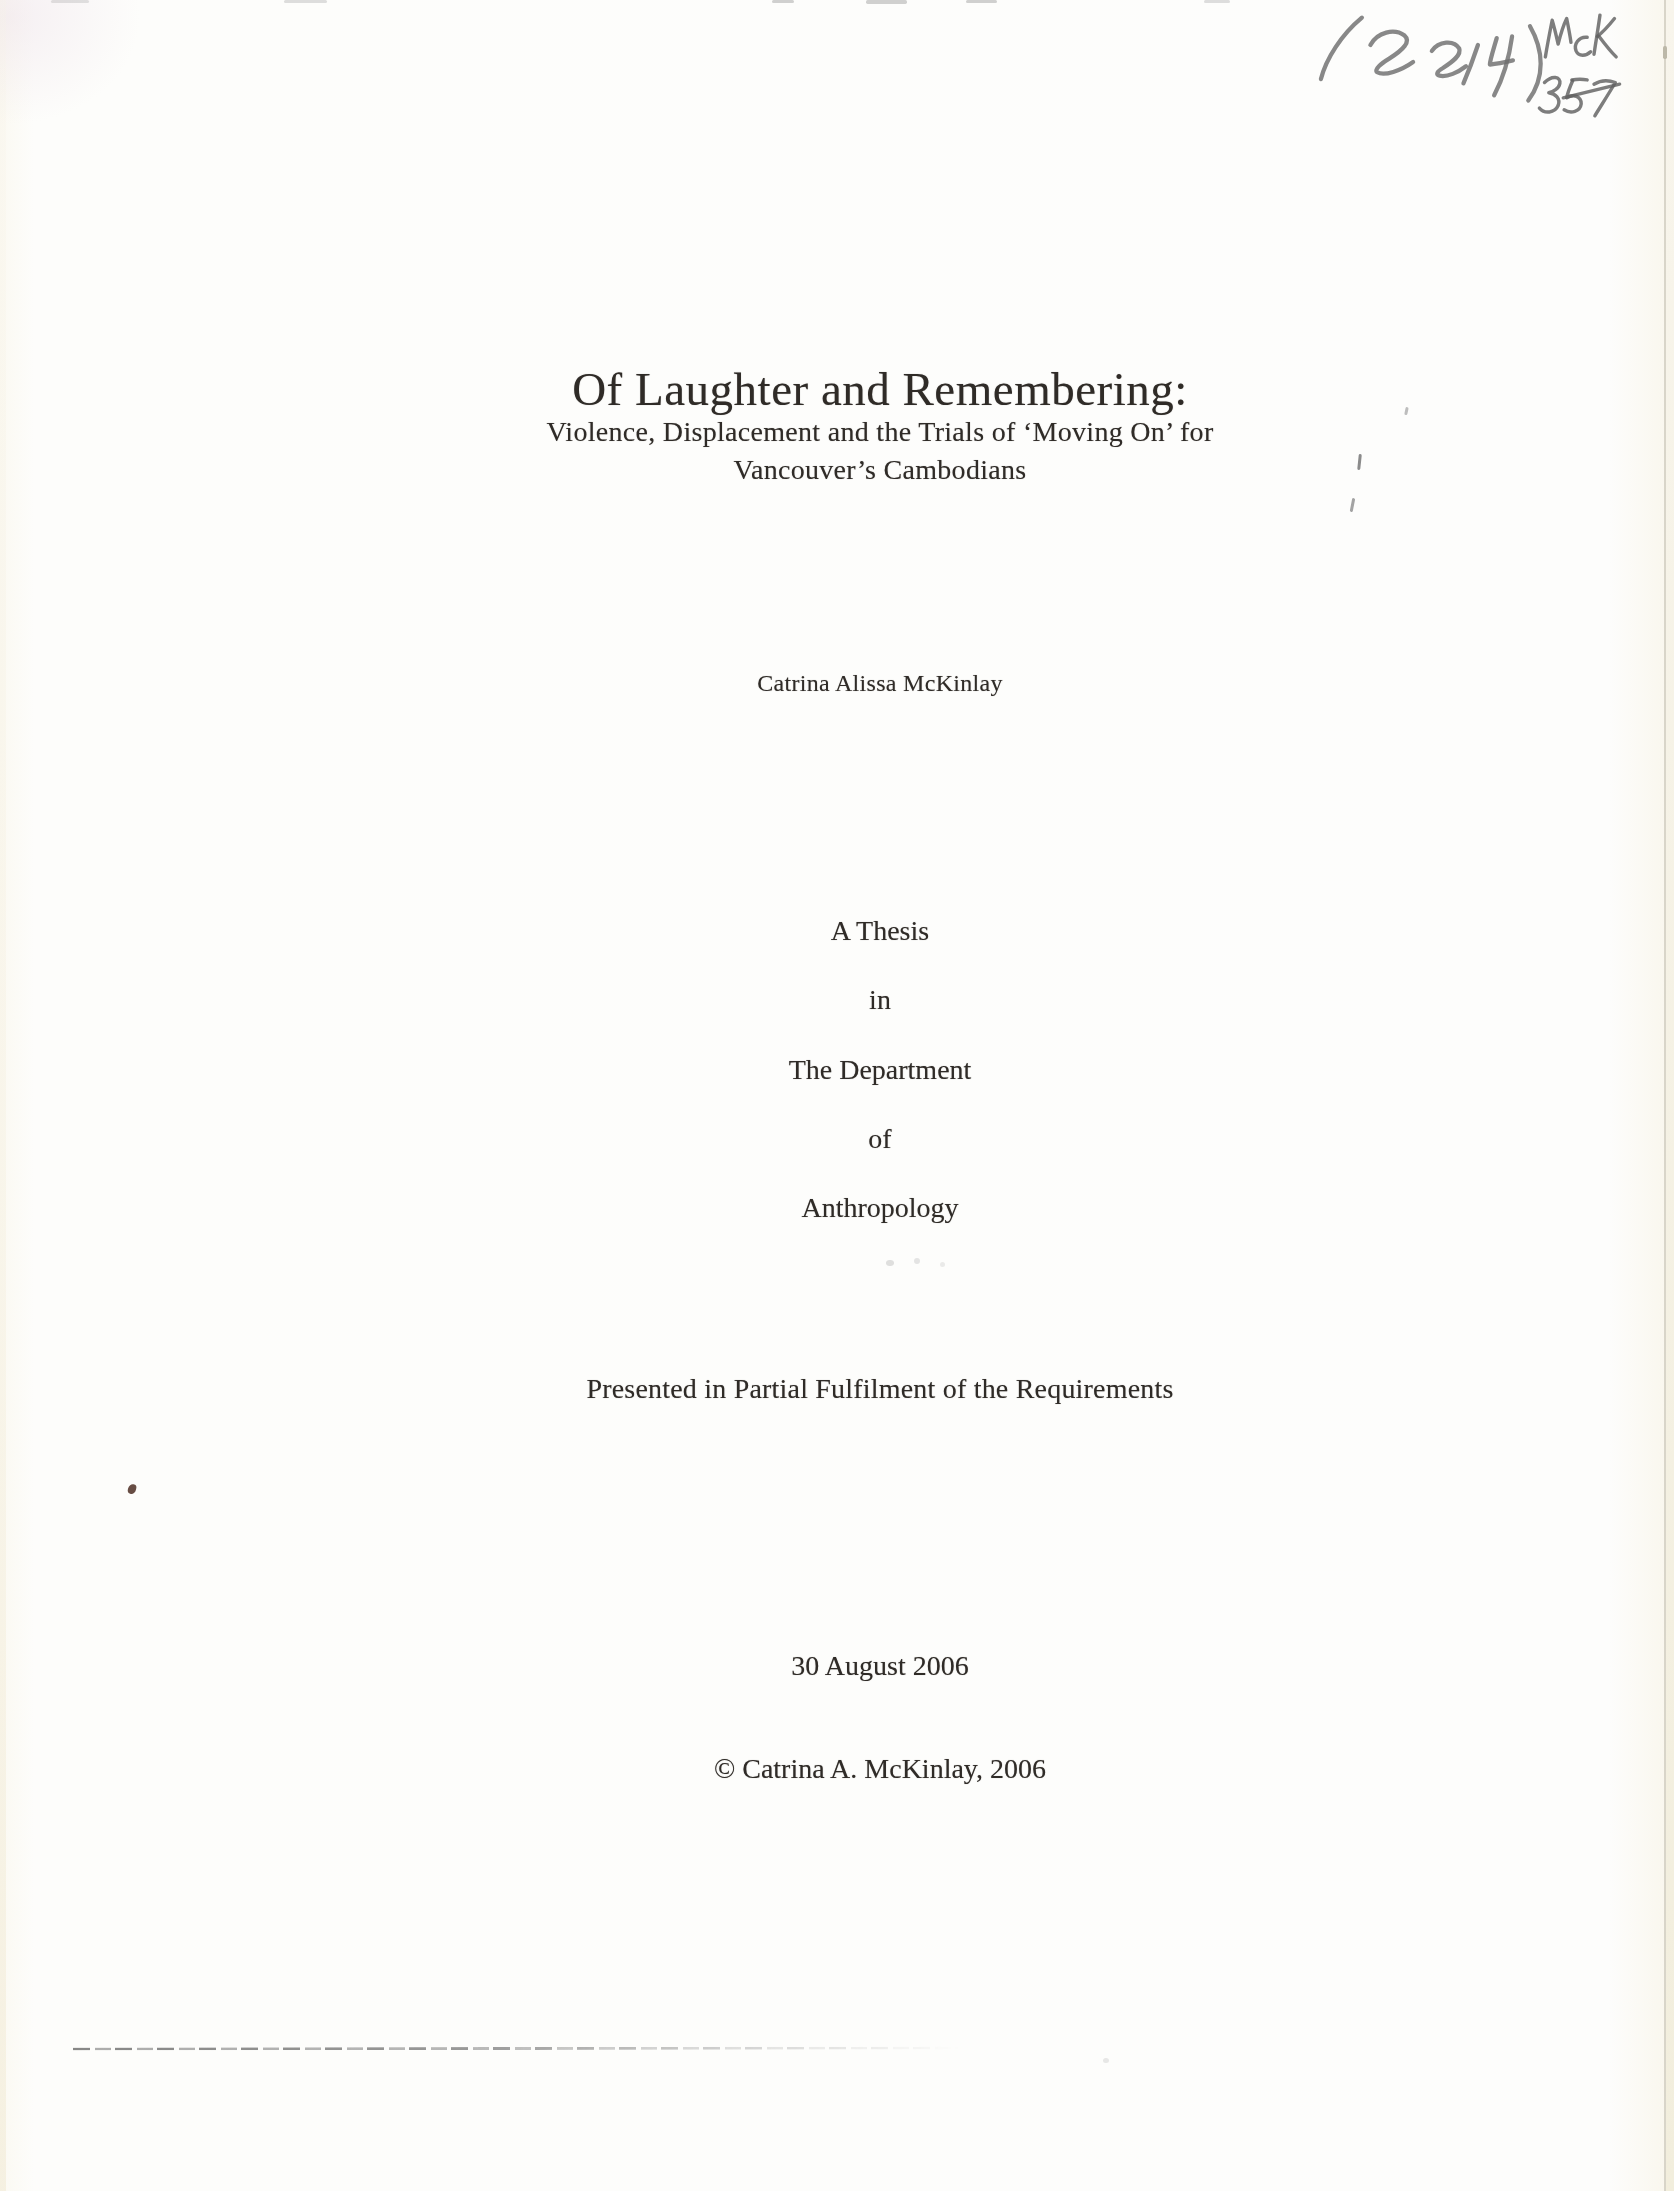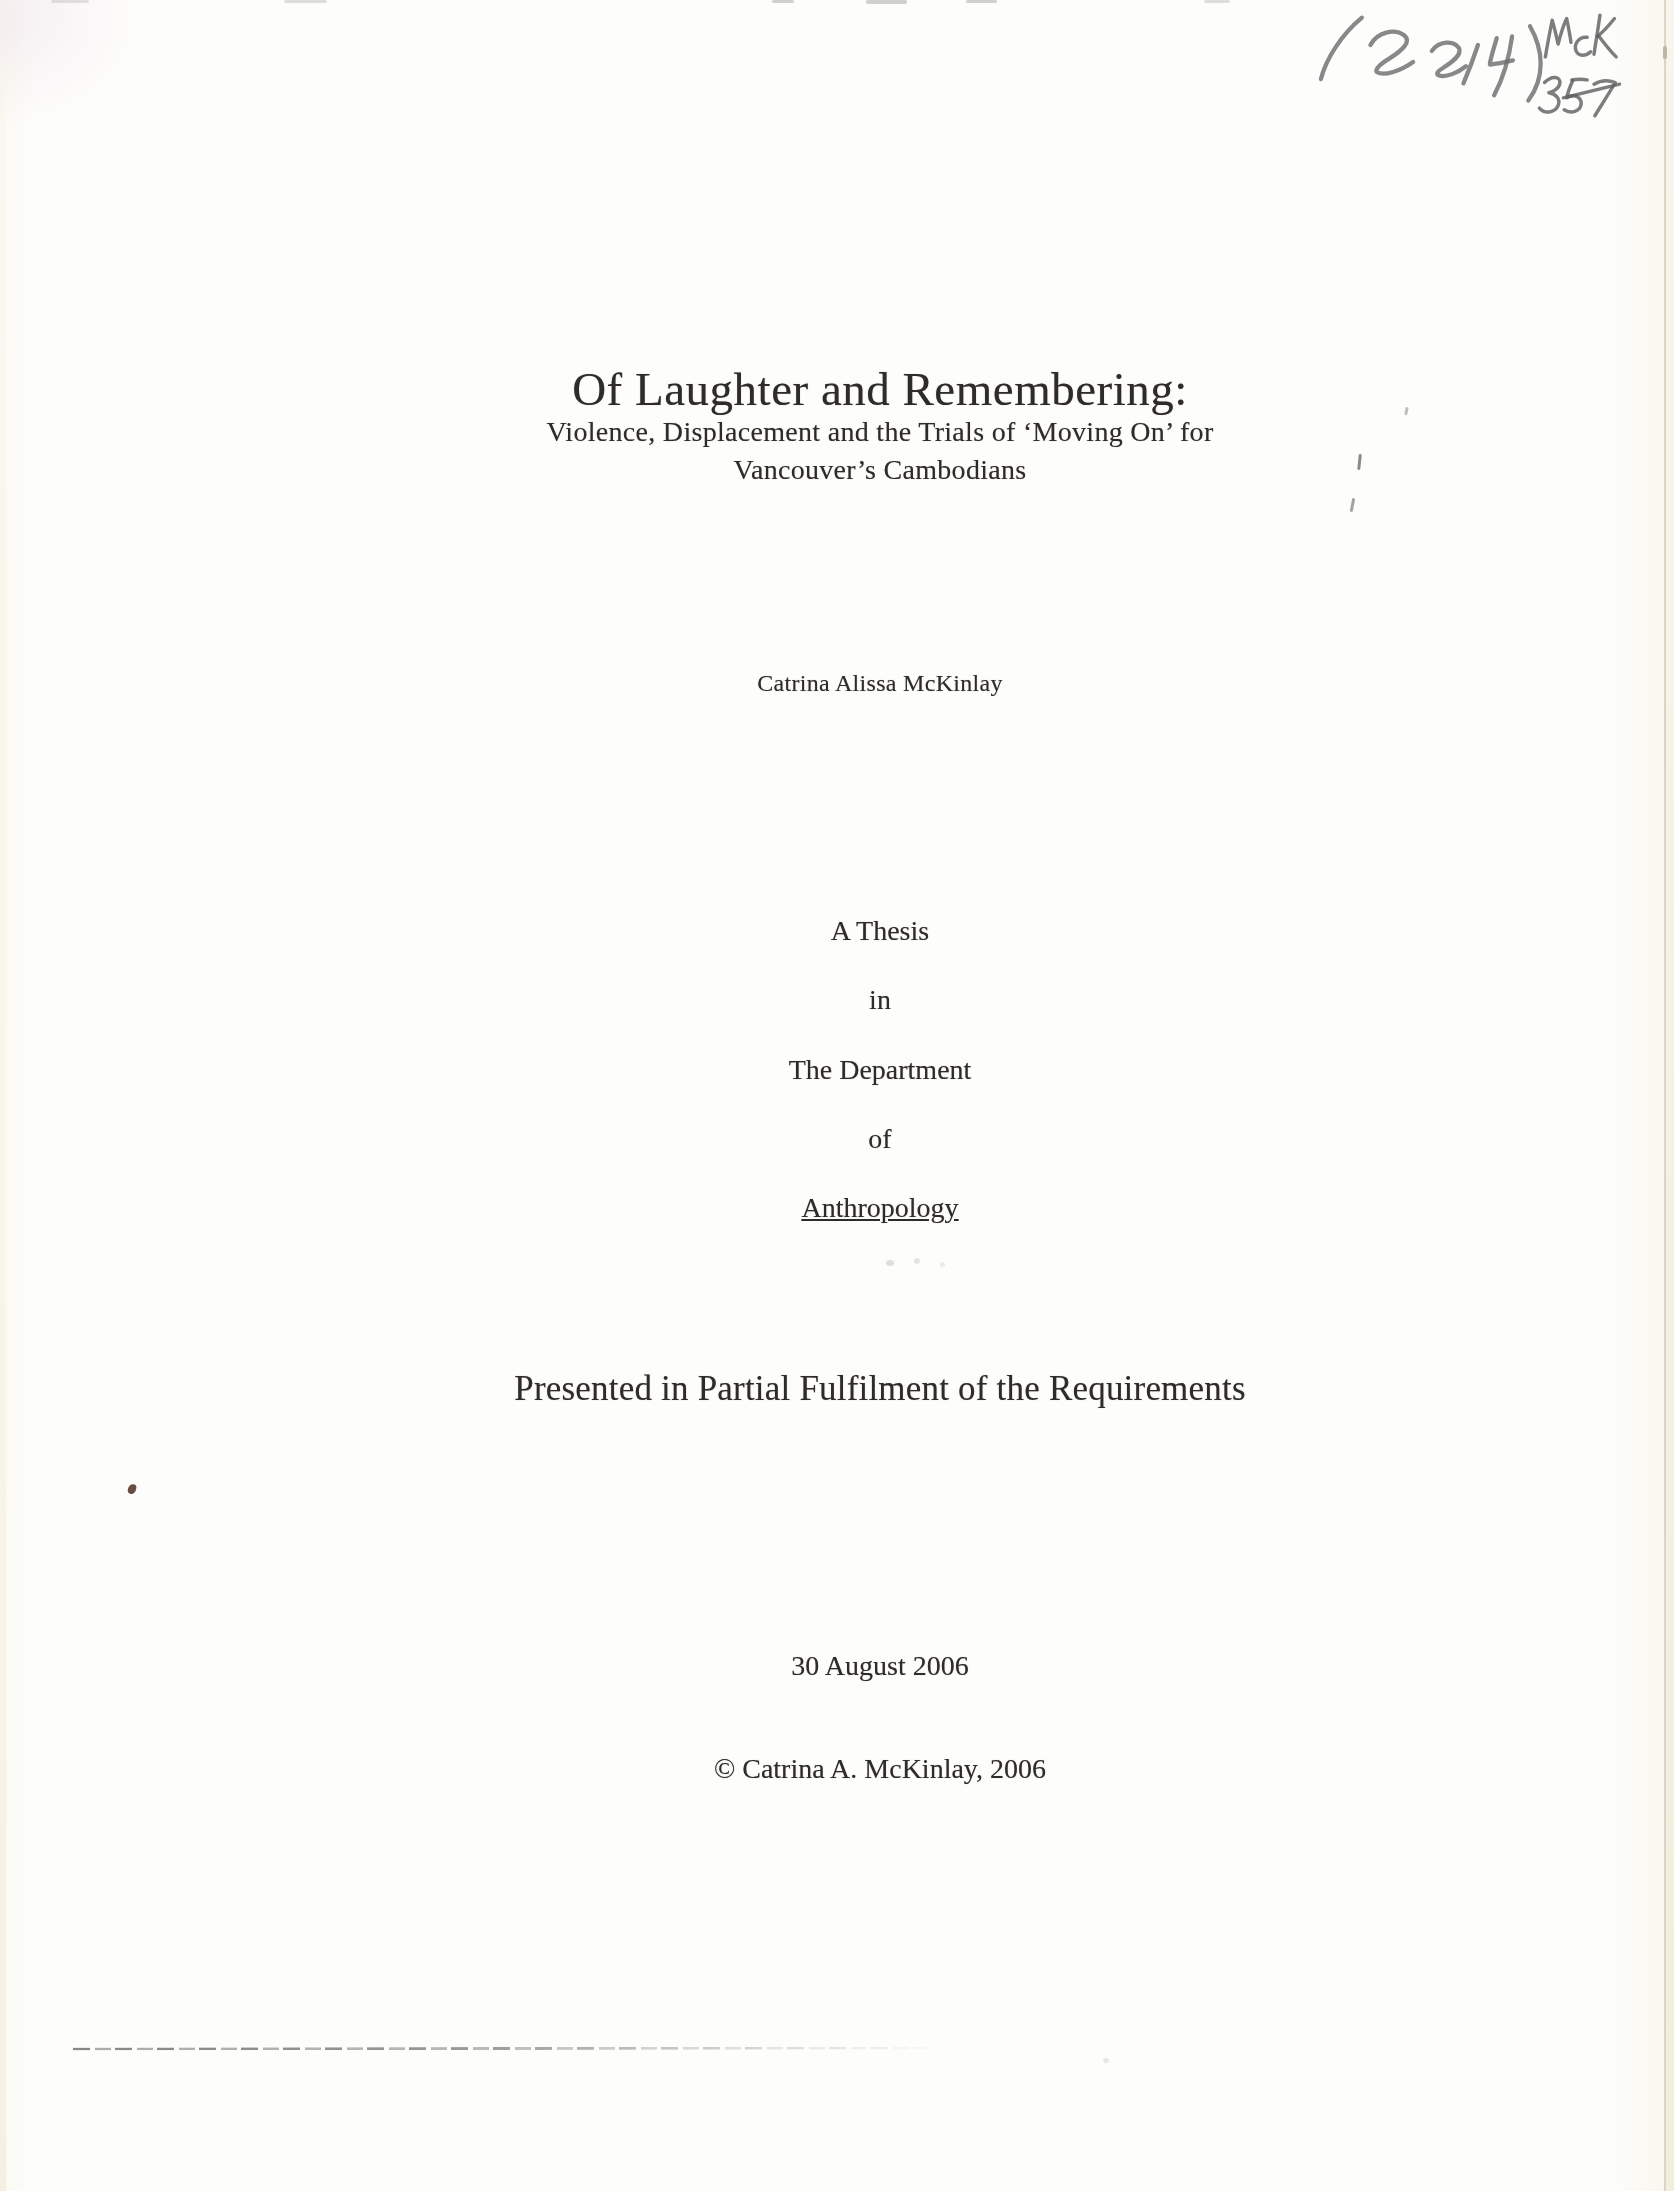--- a/index.html
+++ b/index.html
@@ -26,22 +26,22 @@
     text-shadow: 0 0 1px rgba(47,43,39,.38);
   }
   .title-main  { top: 366px; font-size: 47px; letter-spacing: 0.5px; }
   .title-sub1  { top: 418px; font-size: 28px; letter-spacing: 0.3px; }
   .title-sub2  { top: 456px; font-size: 28px; letter-spacing: 0.3px; }
   .author      { top: 671px; font-size: 24px; letter-spacing: 0.3px; text-align: center; }
   .thesis-1    { top: 917px; font-size: 28px; }
   .thesis-2    { top: 986px; font-size: 28px; }
   .thesis-3    { top: 1056px; font-size: 28px; }
   .thesis-4    { top: 1125px; font-size: 28px; }
-  .thesis-5    { top: 1194px; font-size: 28px; text-decoration: underline; }
-  .presented   { top: 1371px; font-size: 35px; line-height: 35px; letter-spacing: 0.2px; }
+  .thesis-5    { top: 1194px; font-size: 28px; }
+  .presented   { top: 1371px; font-size: 28px; line-height: 35px; letter-spacing: 0.2px; }
   .date        { top: 1652px; font-size: 28px; }
   .copyright   { top: 1755px; font-size: 28px; }
 
   
   .handwriting { position: absolute; left: 1288px; top: 4.3px; width: 385px; height: 128px; }
   .hw { fill: none; stroke: #6e6e6e; stroke-width: 5; stroke-linecap: round; stroke-linejoin: round; opacity: .82; }
   .hw-fine { stroke-width: 4; stroke: #606060; }
 
   .edge-right-line  { position: absolute; left: 1664px; top: 0; width: 1.7px; height: 2192px; background: #d2cfc2; opacity: .85; }
   .edge-right-strip { position: absolute; left: 1666px; top: 0; width: 8.6px; height: 2192px; background: linear-gradient(180deg, #f8f5ec, #f2eedd); }

